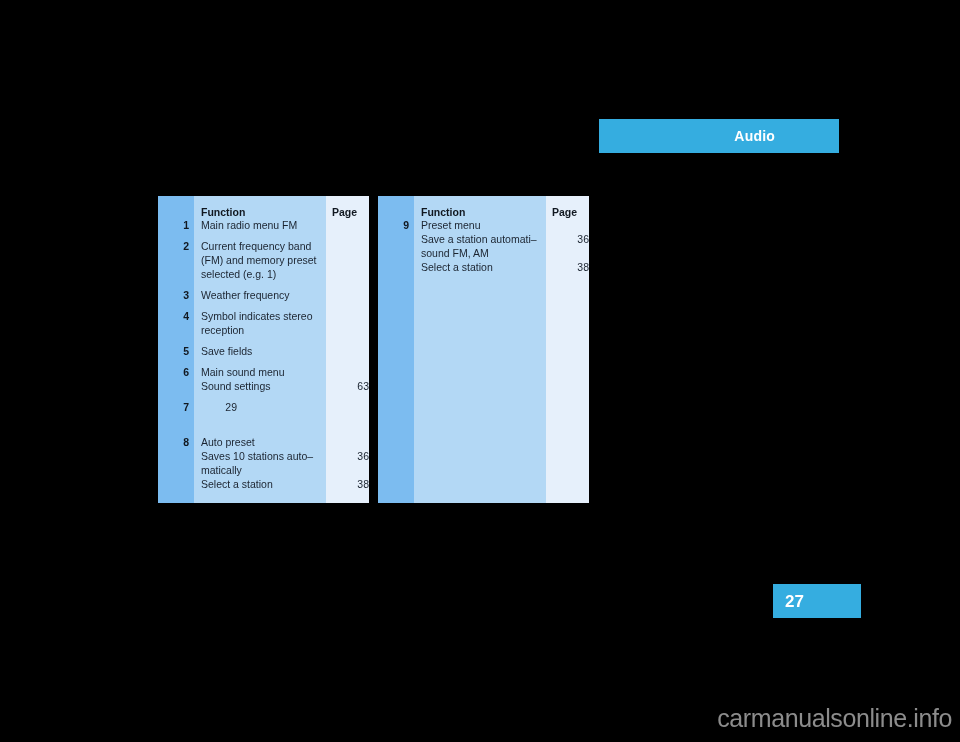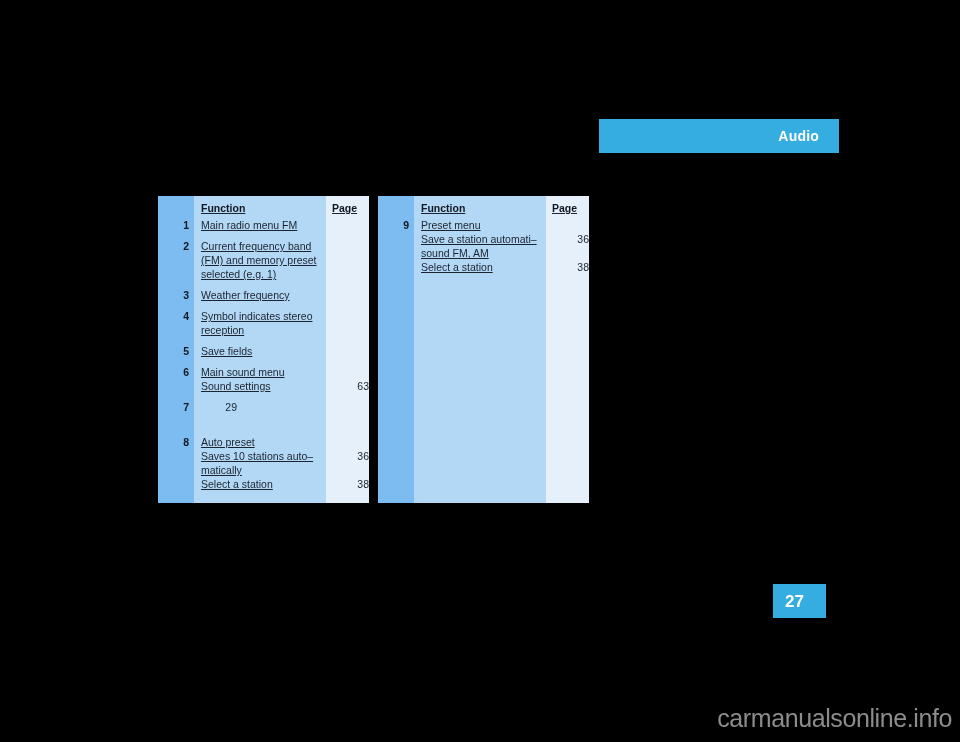--- a/index.html
+++ b/index.html
@@ -21,21 +21,21 @@
     position: absolute;
     left: 599px;
     top: 119px;
     width: 240px;
     height: 34px;
     background: #35ADE0;
     display: flex;
     align-items: center;
     justify-content: flex-end;
     box-sizing: border-box;
-    padding-right: 20px;
+    padding-right: 64px;
   }
   .audio-tab-label {
     color: #FFFFFF;
     font-size: 14px;
     font-weight: bold;
     letter-spacing: 0.2px;
     line-height: 1;
   }
 
   
@@ -63,22 +63,21 @@
   .col-page {
     width: 43px;
     flex: 0 0 43px;
     background: #E6F0FB;
   }
 
   
   .hdr {
     height: 22px;
     display: flex;
-    align-items: flex-start;
-    text-decoration: underline;
+    align-items: flex-end;
   }
   .hdr-fn, .hdr-pg {
     font-size: 10.5px;
     font-weight: bold;
     color: #111821;
     padding-top: 6px;
   }
   .hdr-fn { padding-left: 7px; }
   .hdr-pg { padding-left: 6px; }
 
@@ -110,21 +109,20 @@
     flex: 0 0 43px;
     box-sizing: border-box;
     text-align: right;
     padding-right: 0;
   }
   .line {
     display: block;
     line-height: 14px;
     font-size: 10.5px;
     white-space: pre;
-    text-decoration: underline;
   }
   .pline {
     display: block;
     line-height: 14px;
     font-size: 10.5px;
     text-align: right;
   }
   .pline.blank { color: transparent; }
 
   
@@ -140,21 +138,21 @@
     display: block;
     width: 100%;
     padding-top: 0;
   }
 
   
   .pagenum {
     position: absolute;
     left: 773px;
     top: 584px;
-    width: 53px;
+    width: 88px;
     height: 34px;
     background: #35ADE0;
     display: flex;
     align-items: center;
     justify-content: flex-start;
     box-sizing: border-box;
     padding-left: 12px;
   }
   .pagenum-label {
     color: #FFFFFF;

